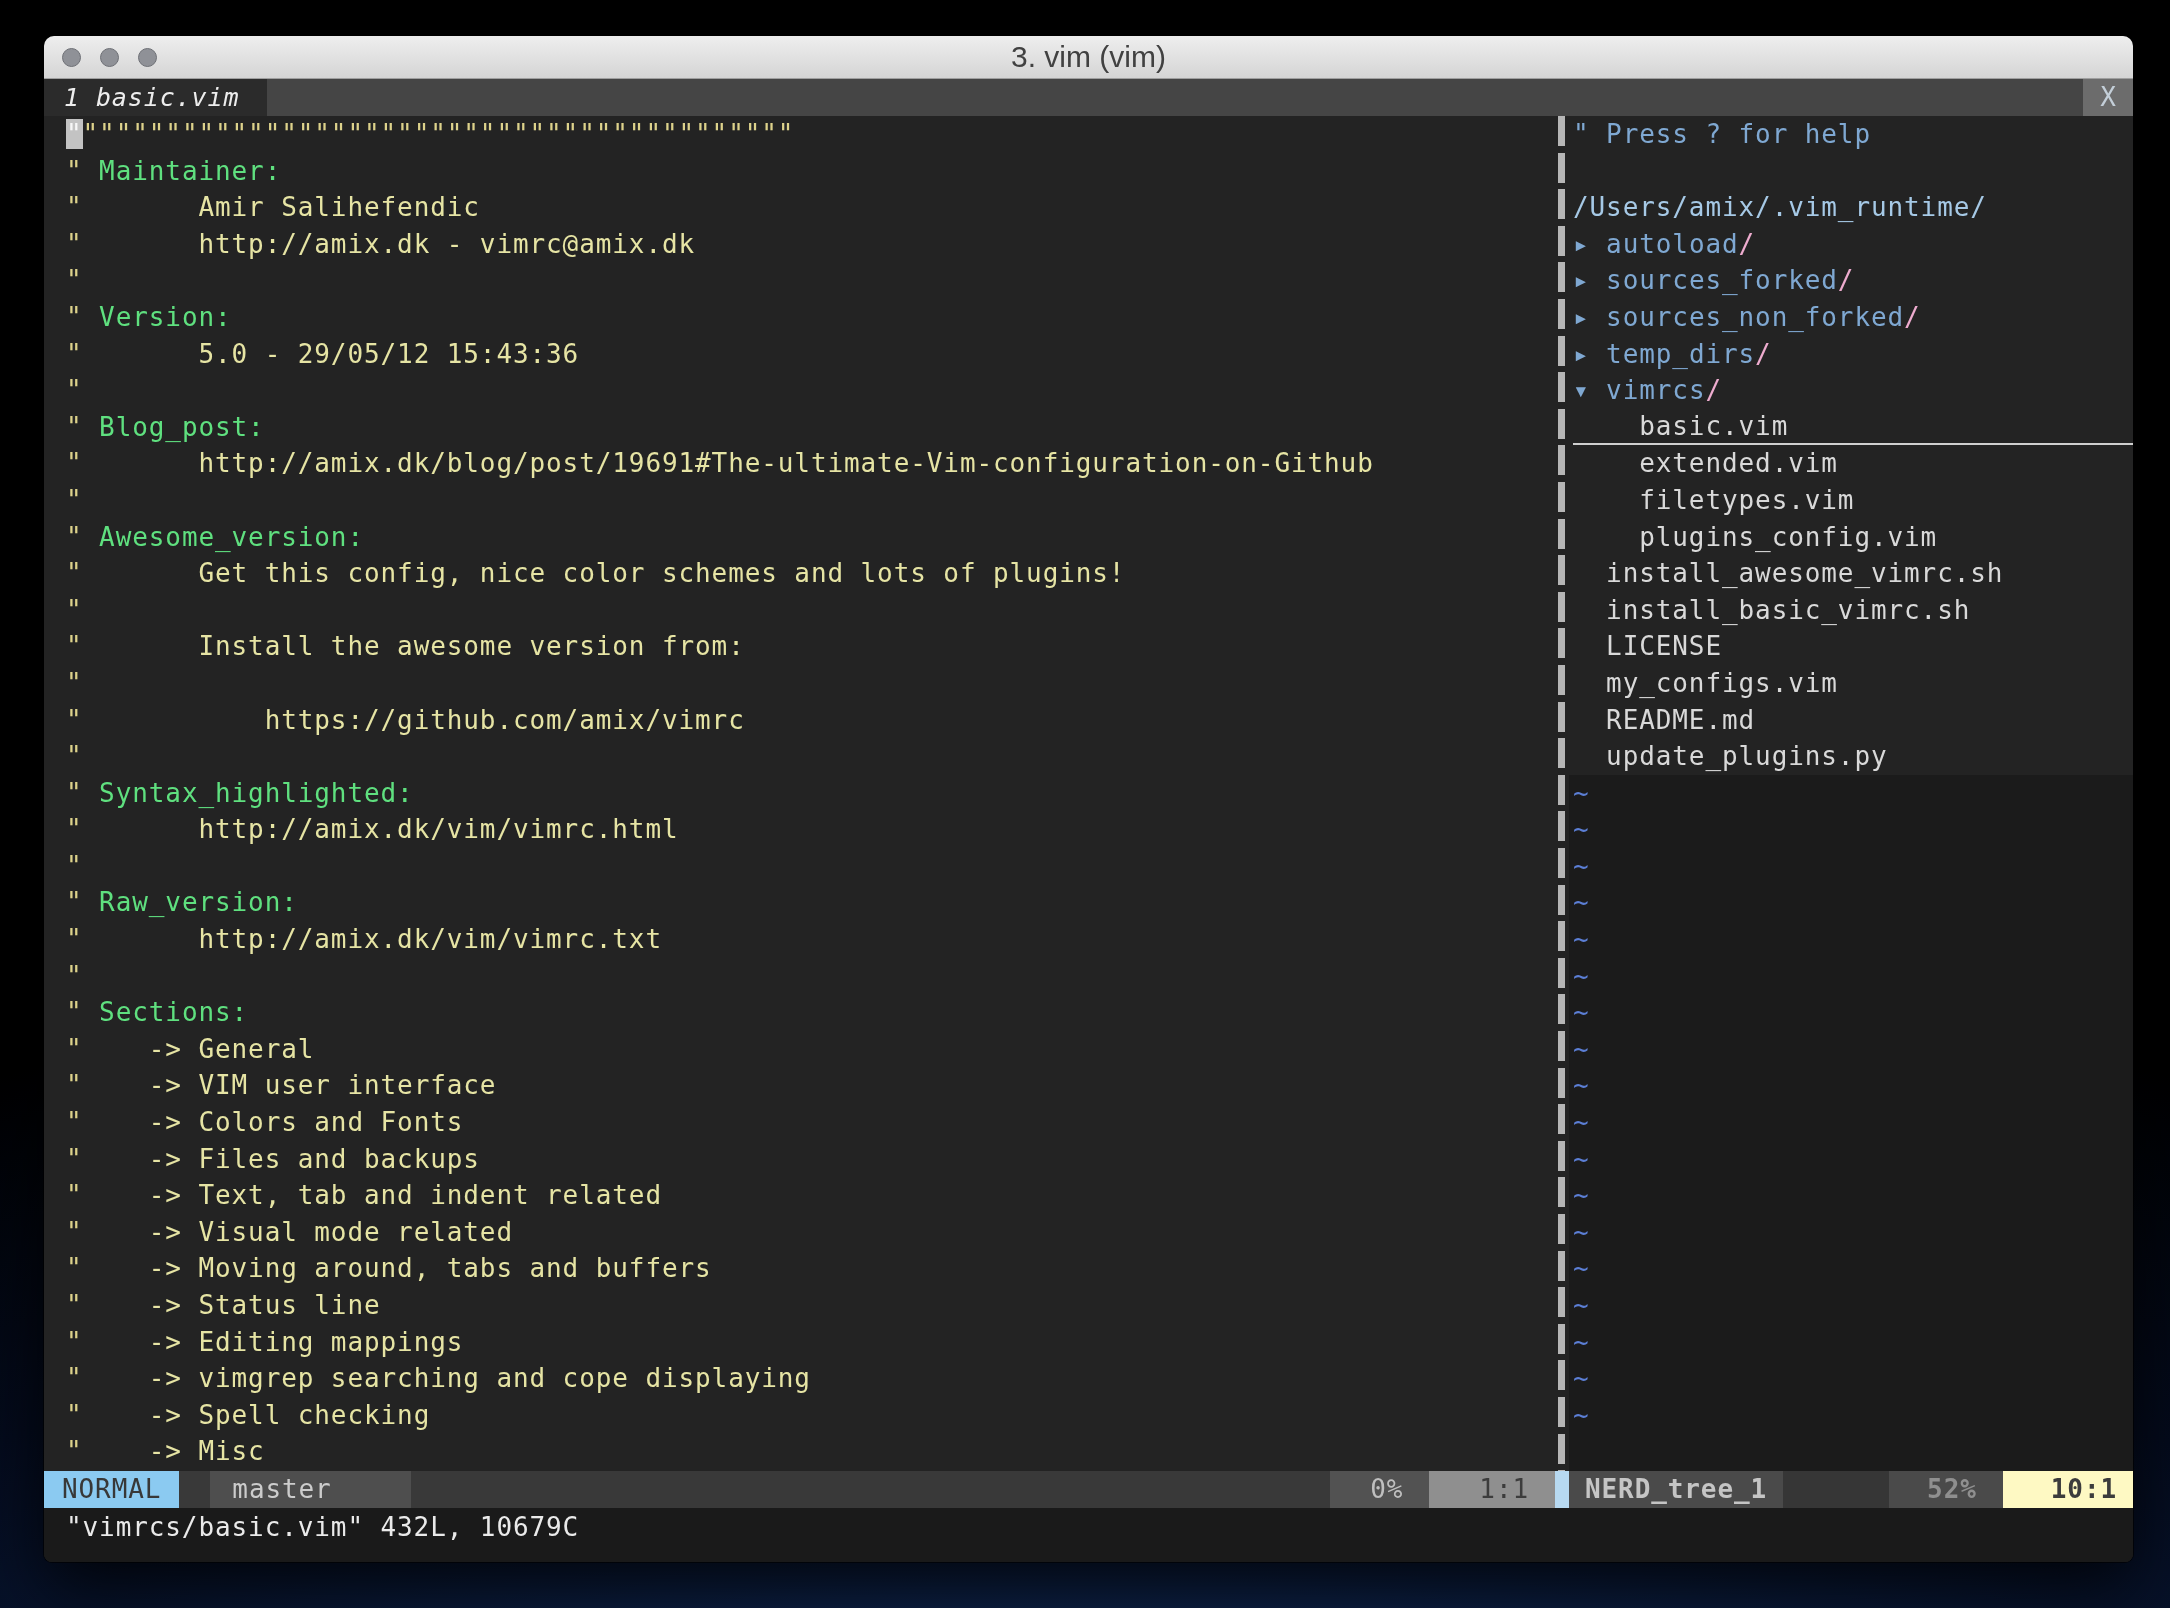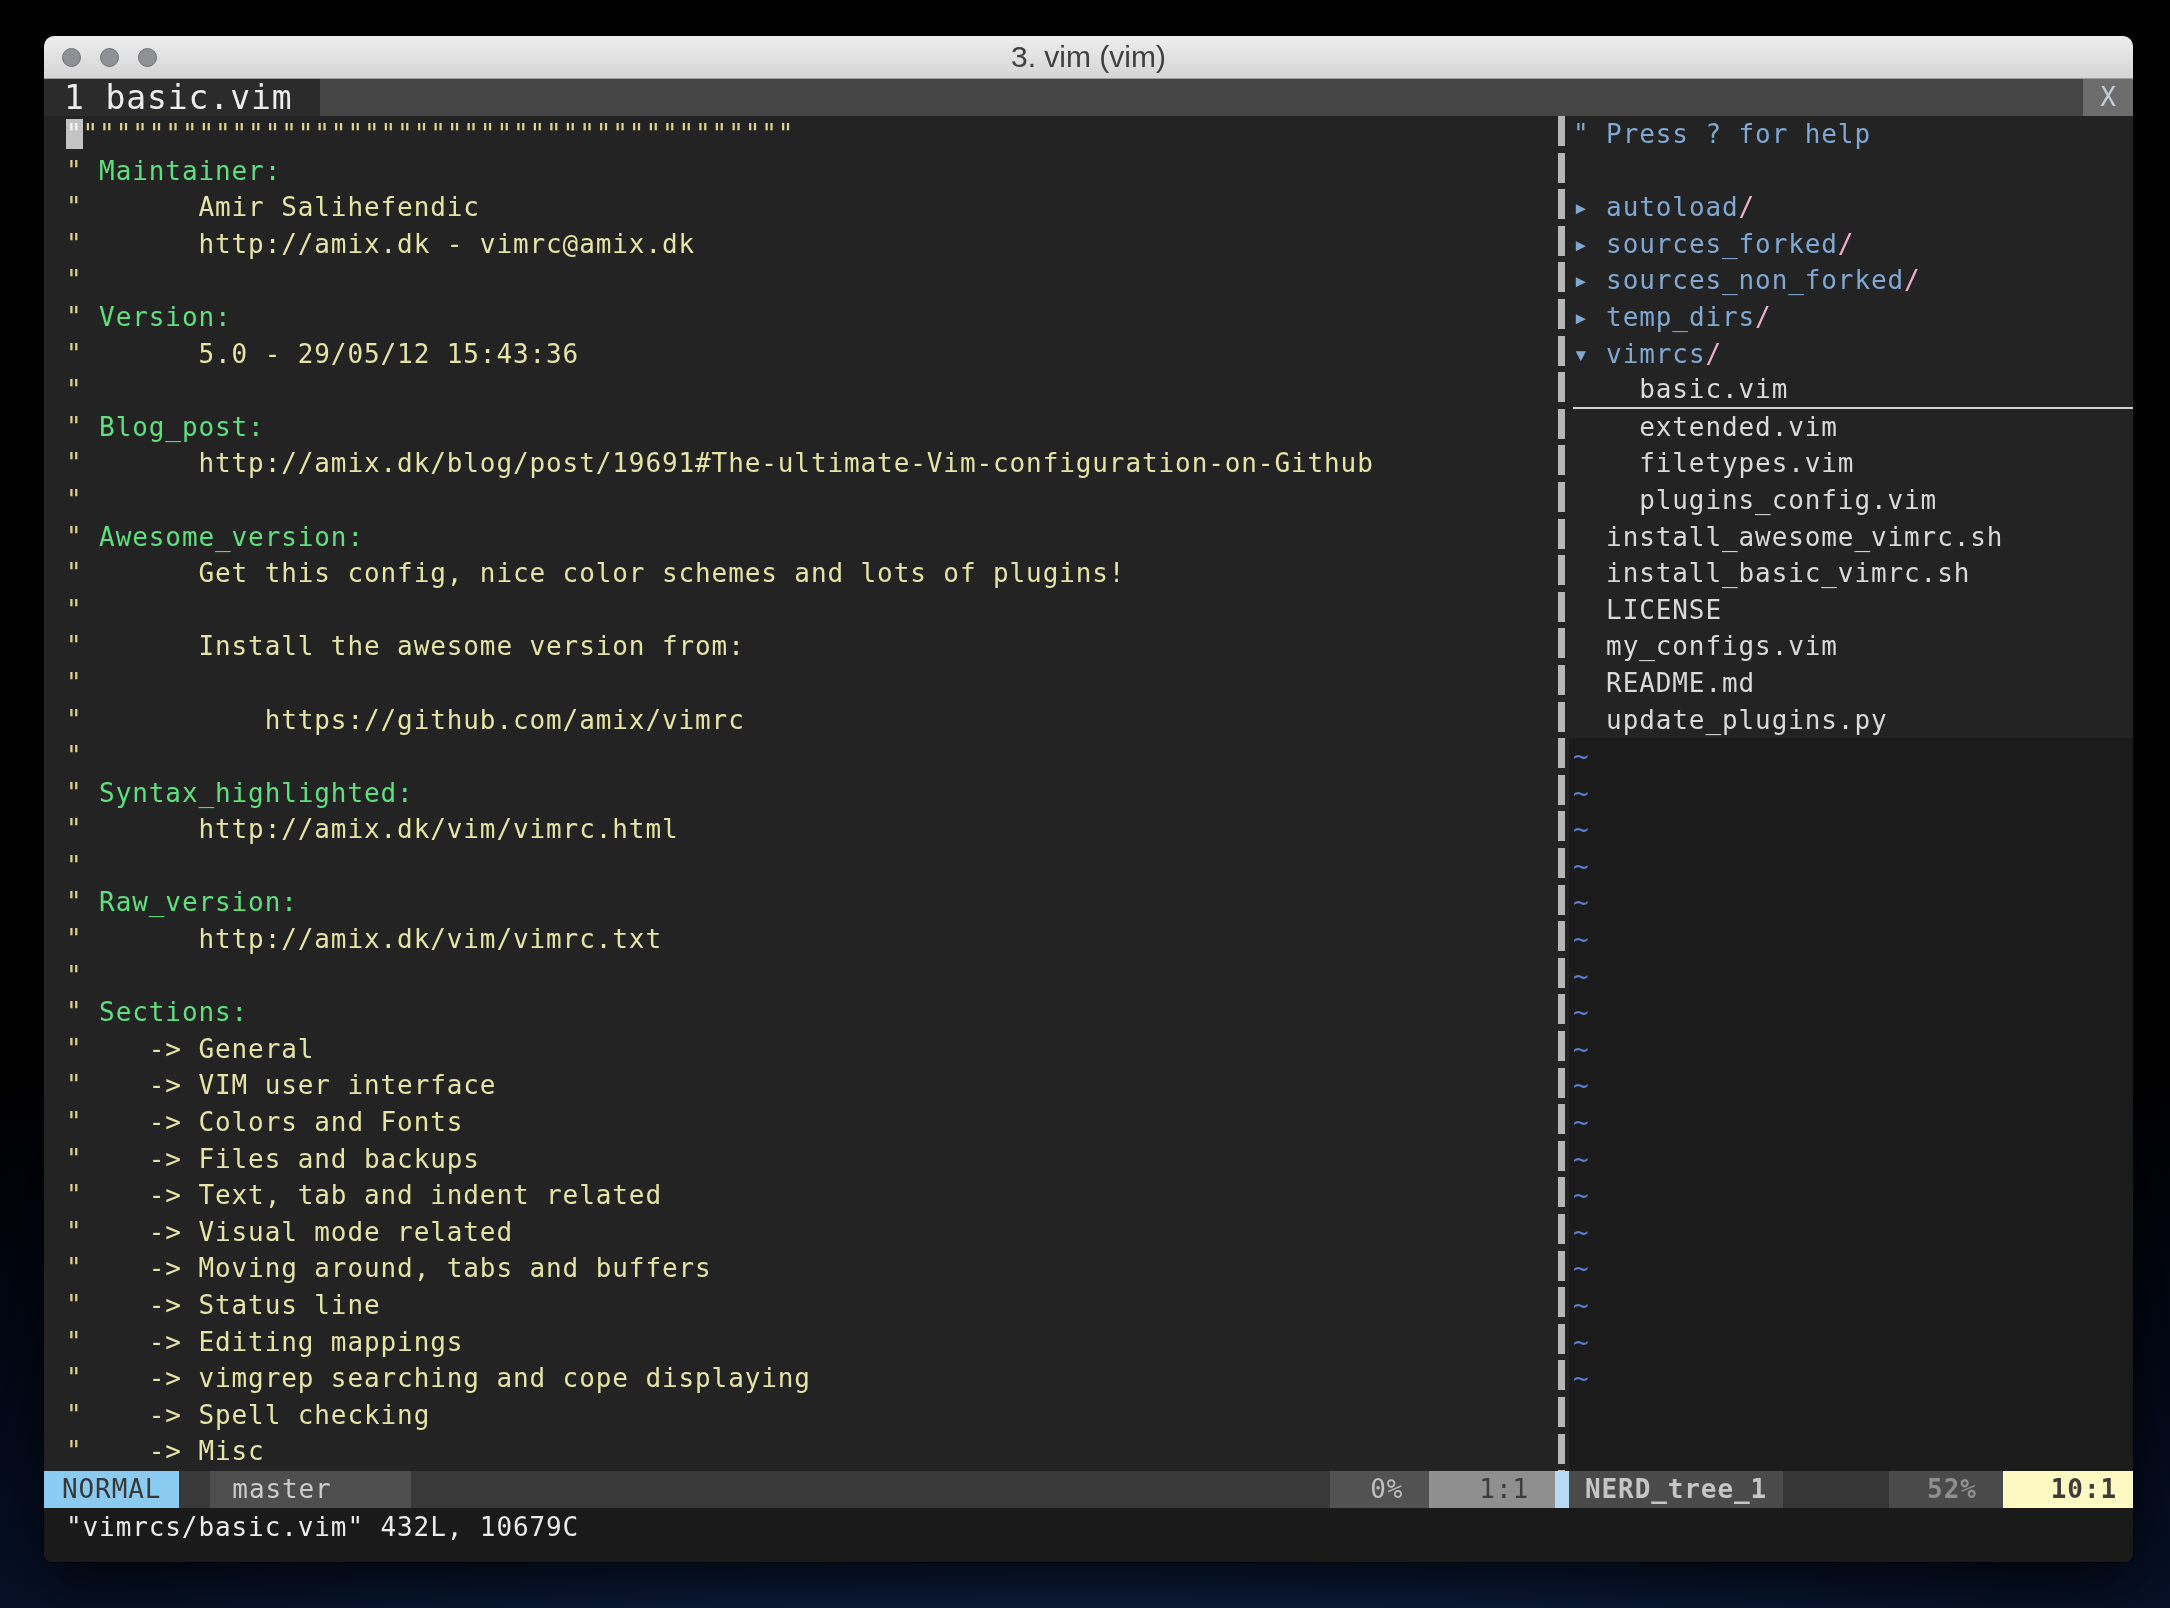--- a/index.html
+++ b/index.html
@@ -24,21 +24,21 @@
   }
   .title{
     position:absolute;left:0;right:0;top:0;height:42px;line-height:42px;
     text-align:center;color:#414141;font-size:30px;
     font-family:"Liberation Sans", sans-serif;
   }
   .lights{position:absolute;left:18px;top:0;height:42px;display:flex;align-items:center;gap:19px;}
   .light{width:19px;height:19px;border-radius:50%;background:#8f9197;border:1px solid #6e7076;box-sizing:border-box;}
   
   .tabline{height:37px;flex:0 0 37px;background:#454545;display:flex;align-items:stretch;}
-  .tab{background:#2b2b2b;color:#ededed;font-size:33px;line-height:37px;letter-spacing:.9px;padding:0 28px 0 20px;white-space:pre;}
+  .tab{background:#2b2b2b;color:#ededed;font-size:25px;line-height:37px;letter-spacing:.9px;padding:0 28px 0 20px;white-space:pre;font-style:italic;}
   .tab-fill{flex:1;}
   .tab-close{width:50px;background:#6c6c6c;color:#c3ced8;font-size:26px;line-height:37px;text-align:center;}
   
   .content{flex:0 0 1355px;height:1355px;display:flex;align-items:stretch;background:#232323;}
   .editor{width:1511px;flex:0 0 1511px;background:#232323;padding-left:22px;box-sizing:border-box;overflow:hidden;}
   .vsep{width:14px;flex:0 0 14px;background:#232323;}
   .vsep-bar{width:7px;height:100%;margin-left:3px;
     background:repeating-linear-gradient(to bottom,#b6b6b6 0 30px,#232323 30px 36.6px);}
   .tree{flex:1;background:#232323;display:flex;flex-direction:column;overflow:hidden;}
   .tree-list{background:#232323;padding-left:4px;}
@@ -137,20 +137,21 @@
         <div class="line"><span class="sg q">"</span><span class="sg c">    -&gt; Spell checking</span></div>
         <div class="line"><span class="sg q">"</span><span class="sg c">    -&gt; Misc</span></div>
       </div>
     <div class="vsep">
         <div class="vsep-bar"></div>
       </div>
     <div class="tree">
       <div class="tree-list" id="treeList">
           <div class="line"><span class="sg h">" Press ? for help</span></div>
           <div class="line"></div>
+          <div class="line"><span class="sg p">/Users/amix/.vim_runtime/</span></div>
           <div class="line"><span class="sg a">▸ </span><span class="sg d">autoload</span><span class="sg s">/</span></div>
           <div class="line"><span class="sg a">▸ </span><span class="sg d">sources_forked</span><span class="sg s">/</span></div>
           <div class="line"><span class="sg a">▸ </span><span class="sg d">sources_non_forked</span><span class="sg s">/</span></div>
           <div class="line"><span class="sg a">▸ </span><span class="sg d">temp_dirs</span><span class="sg s">/</span></div>
           <div class="line"><span class="sg a">▾ </span><span class="sg d">vimrcs</span><span class="sg s">/</span></div>
           <div class="line sel"><span class="sg f">    basic.vim</span></div>
           <div class="line"><span class="sg f">    extended.vim</span></div>
           <div class="line"><span class="sg f">    filetypes.vim</span></div>
           <div class="line"><span class="sg f">    plugins_config.vim</span></div>
           <div class="line"><span class="sg f">  install_awesome_vimrc.sh</span></div>

